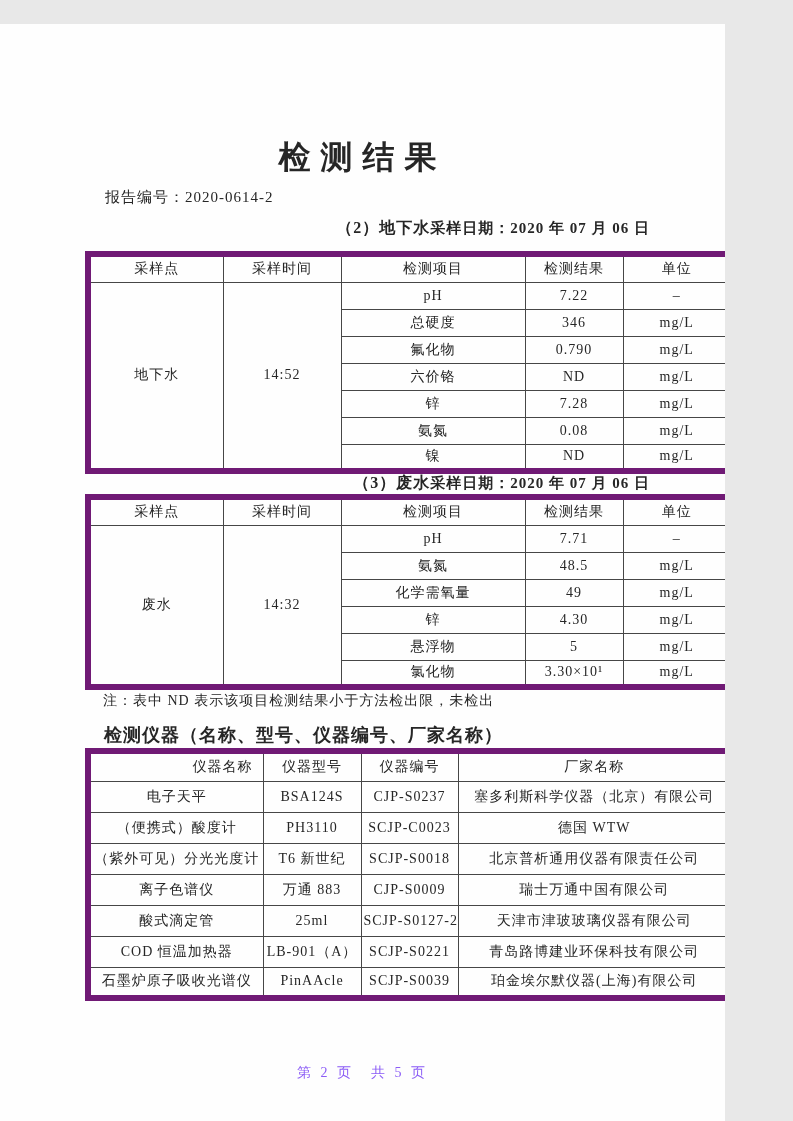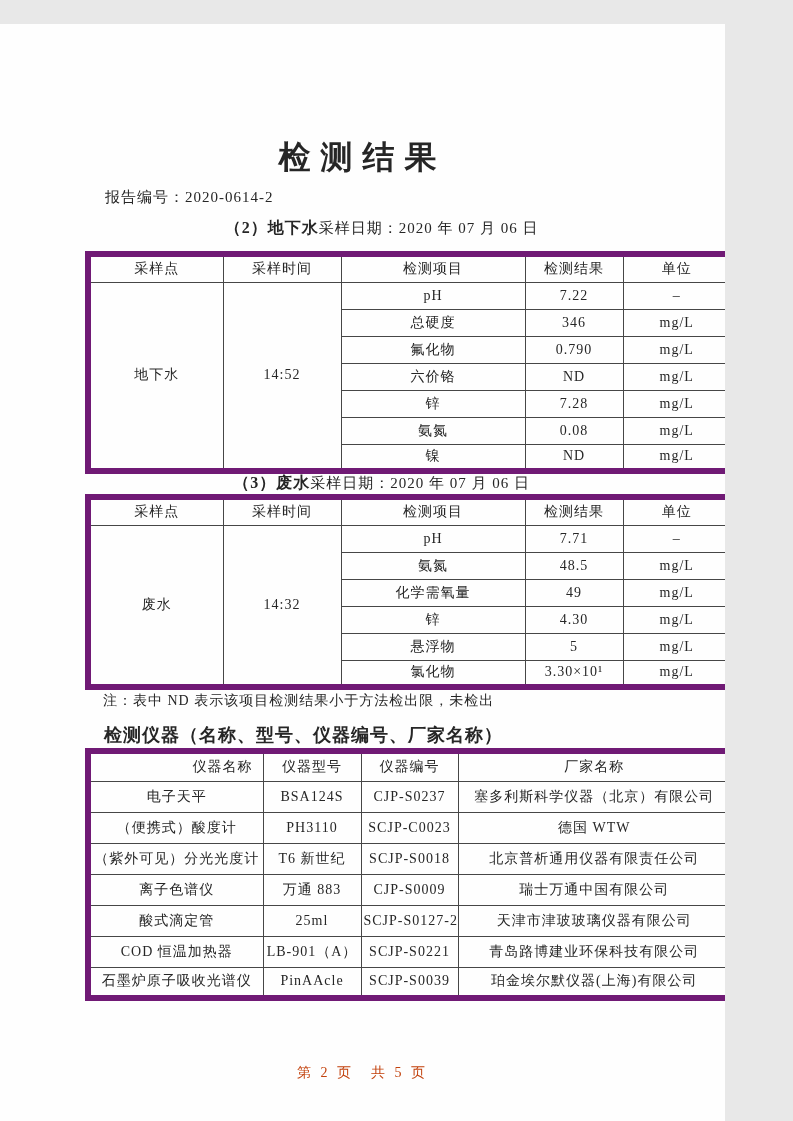--- a/index.html
+++ b/index.html
@@ -14,24 +14,24 @@
   }
   .doc-title{
     position:absolute;top:112px;left:0;width:100%;
     text-align:center;font-size:32px;font-weight:600;letter-spacing:10px;
   }
   .report-no{
     position:absolute;top:164px;left:105px;font-size:15px;letter-spacing:1px;
   }
   .section-head{
     position:absolute;left:113px;right:75px;
-    display:flex;justify-content:center;align-items:baseline;
+    display:flex;justify-content:flex-end;align-items:baseline;
   }
   .section-head .sec-label{font-size:16px;font-weight:700;letter-spacing:1px;}
-  .section-head .sec-date{font-size:15px;letter-spacing:1px;font-weight:400;}
+  .section-head .sec-date{font-size:15px;letter-spacing:1px;font-weight:700;}
   table.rep{
     position:absolute;left:85px;width:645px;
     border-collapse:collapse;table-layout:fixed;
     font-size:14px;
     border:6px solid #701a75;
   }
   table.rep td,table.rep th{
     border:1px solid #464646;
     text-align:center;vertical-align:middle;
     font-weight:400;padding:0 2px;
@@ -45,21 +45,21 @@
   table.inst tr.dr{height:31px;}
   table.inst th.name-h{text-align:right;padding-right:10px;font-family:Liberation Serif, serif;}
   .note-line{
     position:absolute;top:668px;left:103px;font-size:14px;letter-spacing:1px;
   }
   .inst-heading{
     position:absolute;top:699px;left:104px;font-size:18px;font-weight:700;letter-spacing:1px;
   }
   .page-footer{
     position:absolute;top:1040px;left:0;width:100%;
-    text-align:center;font-size:14px;letter-spacing:3px;color:#c2410c;
+    text-align:center;font-size:14px;letter-spacing:3px;color:#8b5cf6;
   }
 </style>
 </head>
 <body>
 
 <div class="page">
 
   <div class="doc-title">检测结果</div>
 
   <div class="report-no"><span>报告编号：</span><span>2020-0614-2</span></div>

